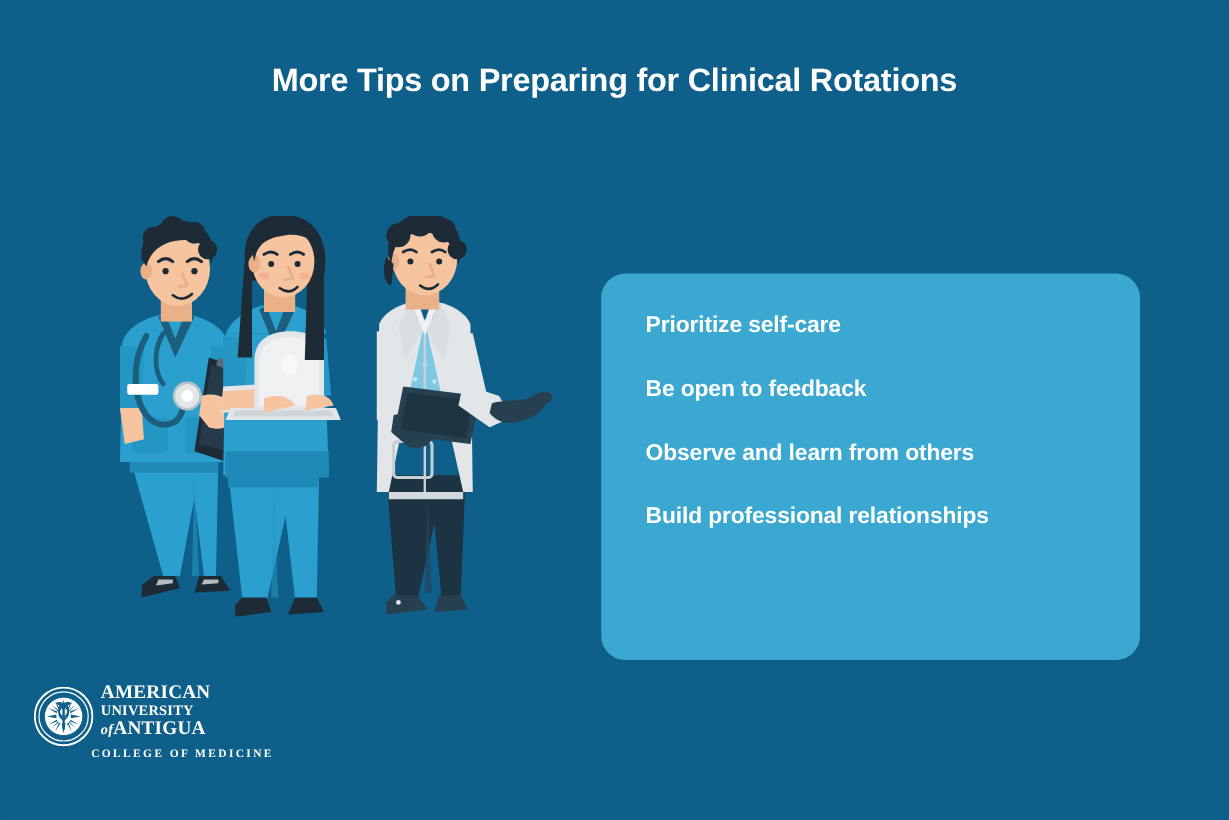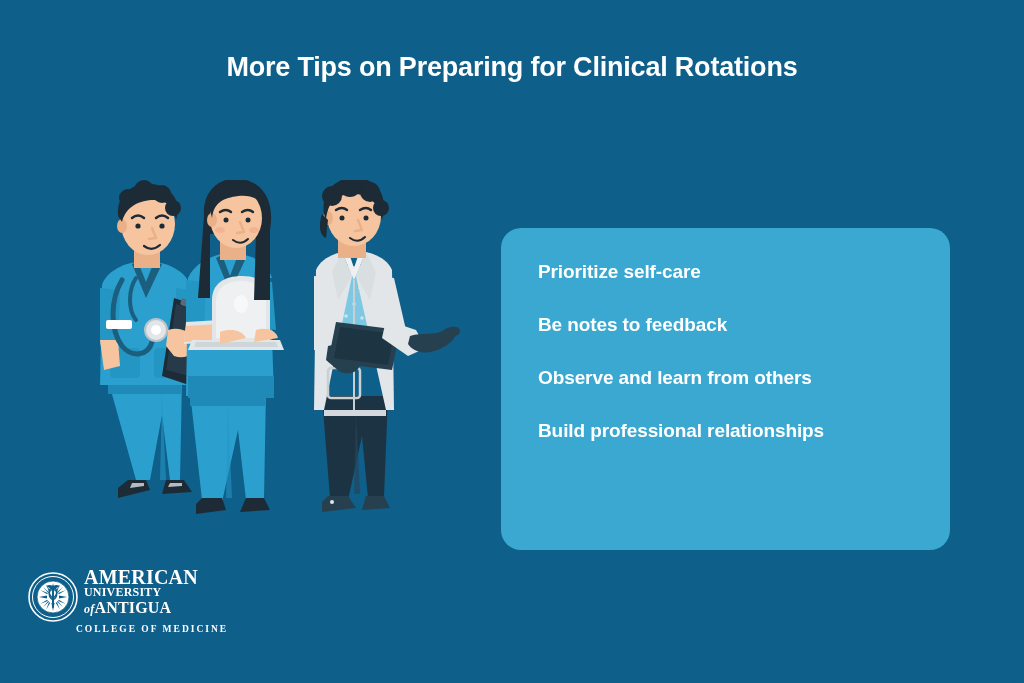--- a/index.html
+++ b/index.html
@@ -53,21 +53,21 @@
   #logo{position:absolute;left:28px;top:570px;width:175px;height:72px;}
   #logo-seal{position:absolute;left:0;top:2px;width:50px;height:50px;}
   #logo-words{position:absolute;left:56px;top:0px;width:120px;}
   .logo-line{
     color:#ffffff;
     font-family:"Liberation Serif",serif;
     font-weight:bold;
     line-height:15px;
     white-space:nowrap;
   }
-  #logo-line-1{font-size:20px;letter-spacing:0.2px;}
+  #logo-line-1{font-size:16px;letter-spacing:0.2px;}
   #logo-line-2{font-size:12px;letter-spacing:0.2px;}
   #logo-line-3{font-size:16px;letter-spacing:0.2px;}
   #logo-line-3 .of{font-style:italic;font-size:12px;font-weight:bold;}
   #logo-sub{
     position:absolute;left:30px;top:54px;
     color:#ffffff;
     font-family:"Liberation Serif",serif;
     font-size:9.5px;font-weight:bold;
     letter-spacing:2.0px;
     white-space:nowrap;
@@ -271,21 +271,21 @@
         <path d="M288 40 L292 50 L285 51" stroke="#eab088" stroke-width="2.4" fill="none" stroke-linecap="round" stroke-linejoin="round"></path>
         <path d="M280 58 q8 6 15 -1" stroke="#1d2b36" stroke-width="2.1" fill="none" stroke-linecap="round"></path>
       </g>
 
     </svg>
   </div>
 
   <div id="tips-card">
     <ul id="tips-list">
       <li>Prioritize self-care</li>
-      <li>Be notes to feedback</li>
+      <li>Be open to feedback</li>
       <li>Observe and learn from others</li>
       <li>Build professional relationships</li>
     </ul>
   </div>
 
   <div id="logo">
 
     <div id="logo-seal">
       <svg width="50" height="50" viewBox="0 0 50 50" xmlns="http://www.w3.org/2000/svg">
         <circle cx="25" cy="25" r="24" fill="none" stroke="#ffffff" stroke-width="1.6"></circle>

